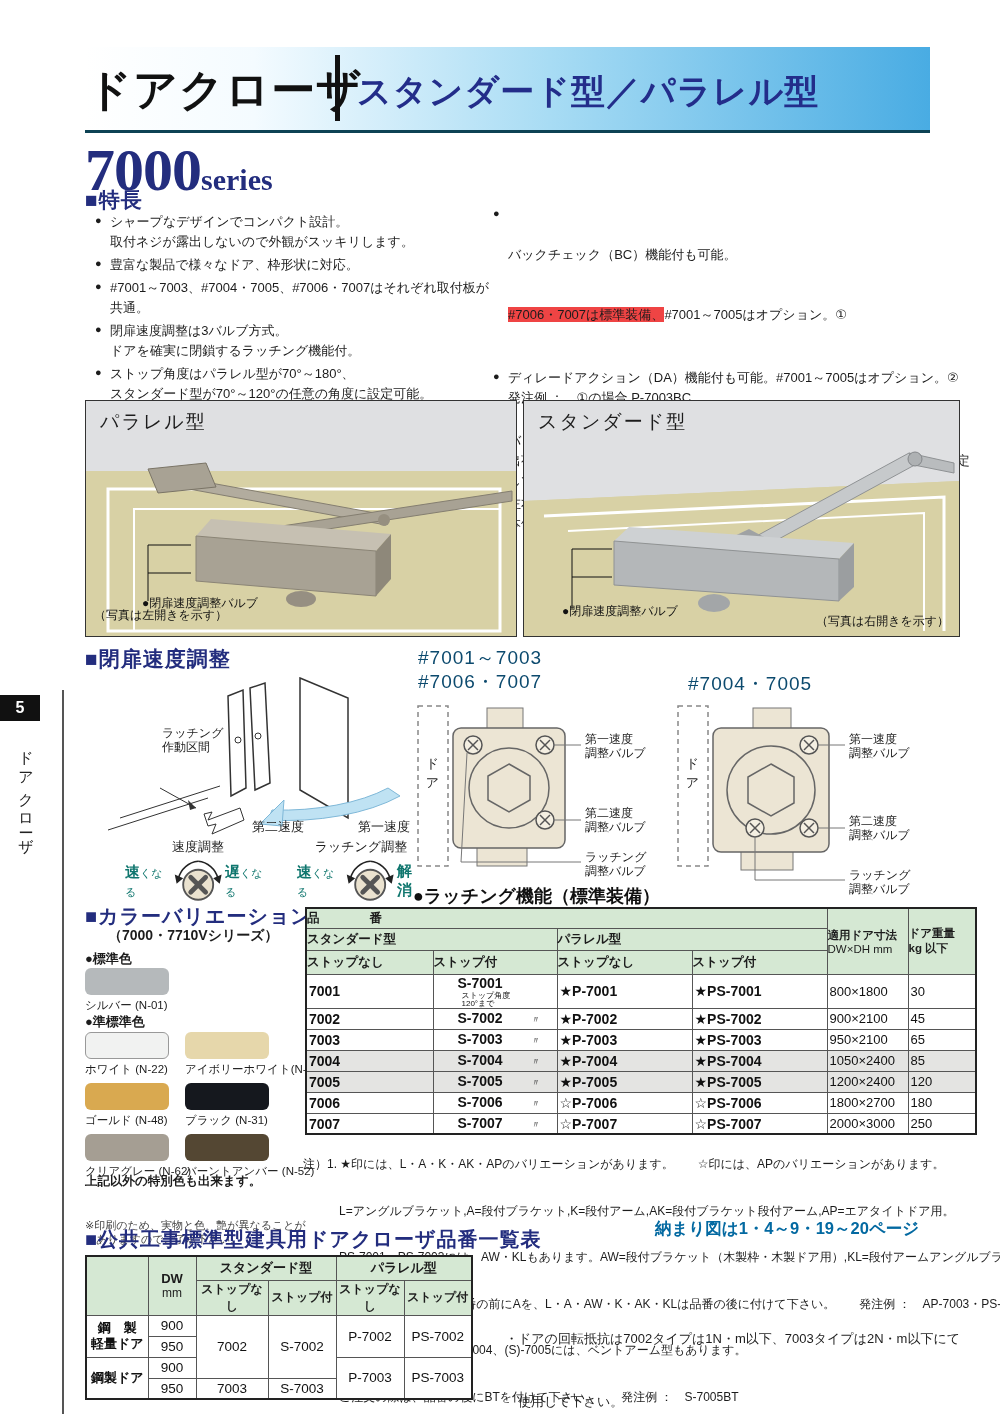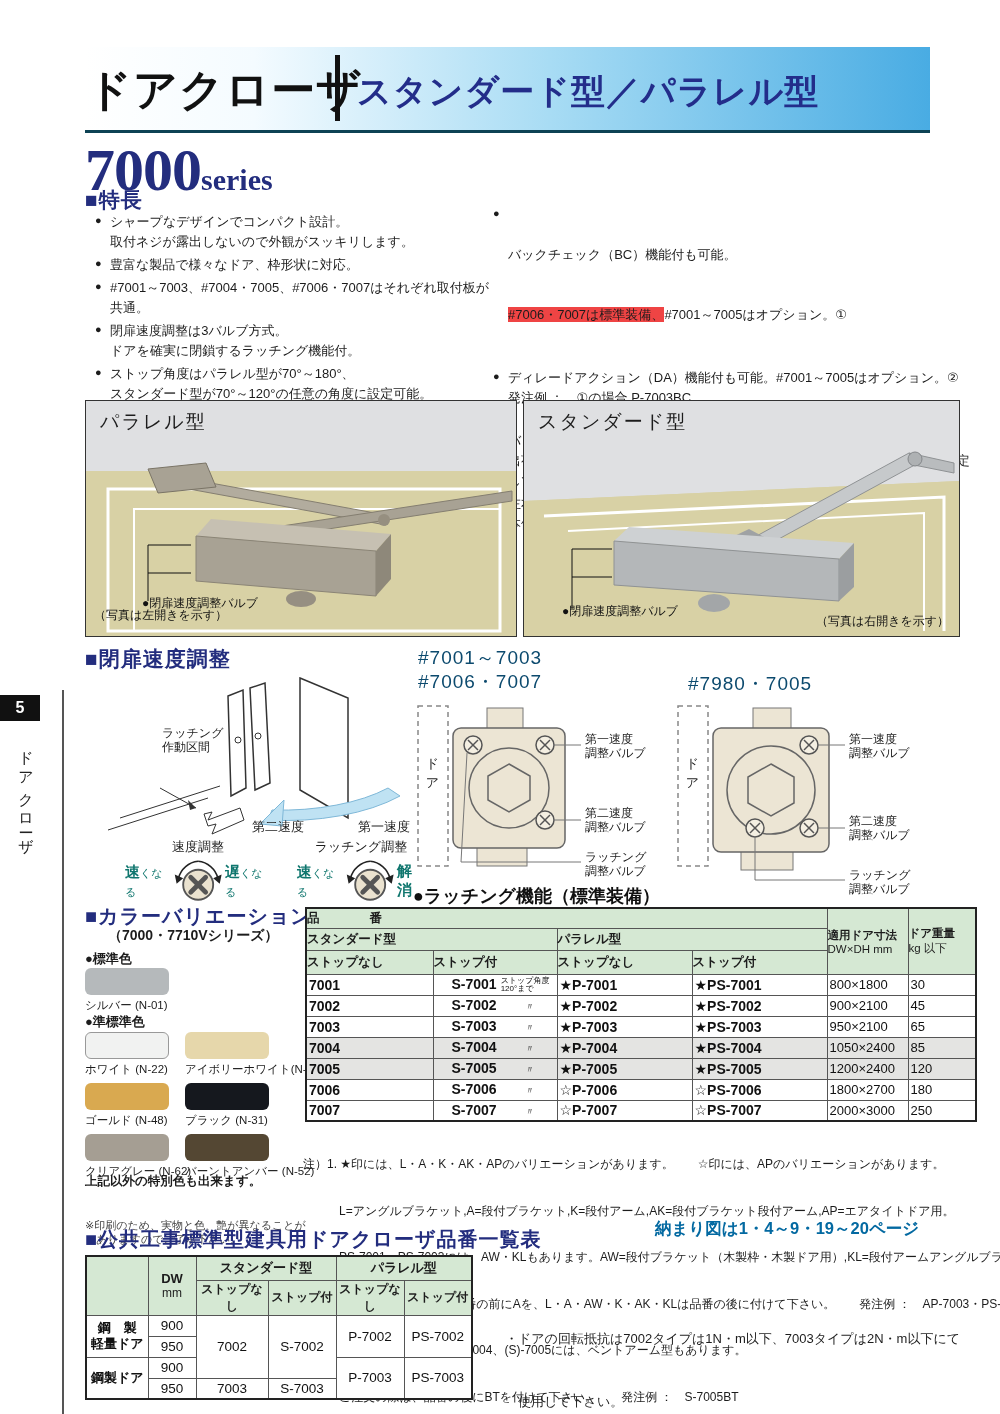--- a/index.html
+++ b/index.html
@@ -54,21 +54,21 @@
   .color-note2 { font-size:11px; color:#444; line-height:14px; white-space:pre; }
 
   
   table { border-collapse:collapse; }
   .main-table { border:2px solid #222; }
   .main-table th, .main-table td { border:1px solid #555; text-align:left; vertical-align:middle; }
   .main-table th { background:#d5e8d3; font-size:12.5px; font-weight:bold; color:#1c1c1c; }
   .main-table td { font-size:13px; color:#111; height:21px; padding:0 2px; }
   .main-table td.model { font-weight:bold; font-size:14px; }
   .main-table td.star { font-weight:bold; font-size:14px; }
-  .main-table td.scell { font-weight:bold; font-size:14px; text-align:left; padding-left:18px; }
+  .main-table td.scell { font-weight:bold; font-size:14px; text-align:left; padding-left:24px; }
   .main-table tr.shaded td { background:#e4e4e2; }
   .s-note { display:inline-block; vertical-align:middle; font-size:8px; font-weight:normal; line-height:8px; margin-left:4px; text-align:left; }
   .ditto { font-size:10px; font-weight:normal; margin-left:28px; color:#333; }
   .hsmall { font-size:11.5px; font-weight:bold; }
   .notes { font-size:12px; color:#1c1c1c; line-height:15.5px; white-space:pre; }
   .page-ref { font-size:16.5px; font-weight:bold; color:#0369a1; }
 
   
   .pub-table { border:2px solid #222; }
   .pub-table th, .pub-table td { border:1px solid #555; text-align:center; vertical-align:middle; }
@@ -289,21 +289,21 @@
       <div>第二速度</div>
         <div>調整バルブ</div>
     </div>
     <div class="abs diag-label" style="left:170px; top:150px;">
       <div>ラッチング</div>
         <div>調整バルブ</div>
     </div>
   </div>
 
   <div class="abs valve-title" style="left:688px; top:672px;">
-    <div>#7980・7005</div>
+    <div>#7004・7005</div>
   </div>
   <div class="abs" style="left:675px; top:700px; width:285px; height:200px;">
     <svg width="285" height="200" viewBox="0 0 285 200">
       <rect x="3" y="6" width="30" height="160" fill="none" stroke="#888" stroke-width="1.5" stroke-dasharray="5,4"></rect>
       <rect x="78" y="8" width="38" height="24" fill="#ece5d4" stroke="#777"></rect>
       <rect x="66" y="148" width="52" height="22" fill="#ece5d4" stroke="#777"></rect>
       <rect x="38" y="28" width="116" height="124" rx="8" fill="#ece5d4" stroke="#666" stroke-width="1.5"></rect>
       <circle cx="96" cy="90" r="44" fill="#ece5d4" stroke="#666" stroke-width="1.5"></circle>
       <polygon points="96,64 119,77 119,103 96,116 73,103 73,77" fill="#ece5d4" stroke="#666" stroke-width="1.5"></polygon>
       <g stroke="#555" stroke-width="1.5">
@@ -394,21 +394,21 @@
       </colgroup>
       <tbody>
           <tr style="height:20px;">
         <th colspan="4">品　　　　番</th>
         <th rowspan="3">
               <div class="hsmall">適用ドア寸法</div>
               <div class="hsmall" style="font-weight:normal;">DW×DH mm</div>
             </th>
         <th rowspan="3">
               <div class="hsmall">ドア重量</div>
-              <div class="hsmall" style="font-weight:normal;">kg 以下</div>
+              <div class="hsmall" style="font-weight:bold;">kg 以下</div>
             </th>
       </tr>
       <tr style="height:22px;">
         <th colspan="2">スタンダード型</th>
         <th colspan="2">パラレル型</th>
       </tr>
       <tr style="height:24px;">
         <th>ストップなし</th>
         <th>ストップ付</th>
         <th>ストップなし</th>

